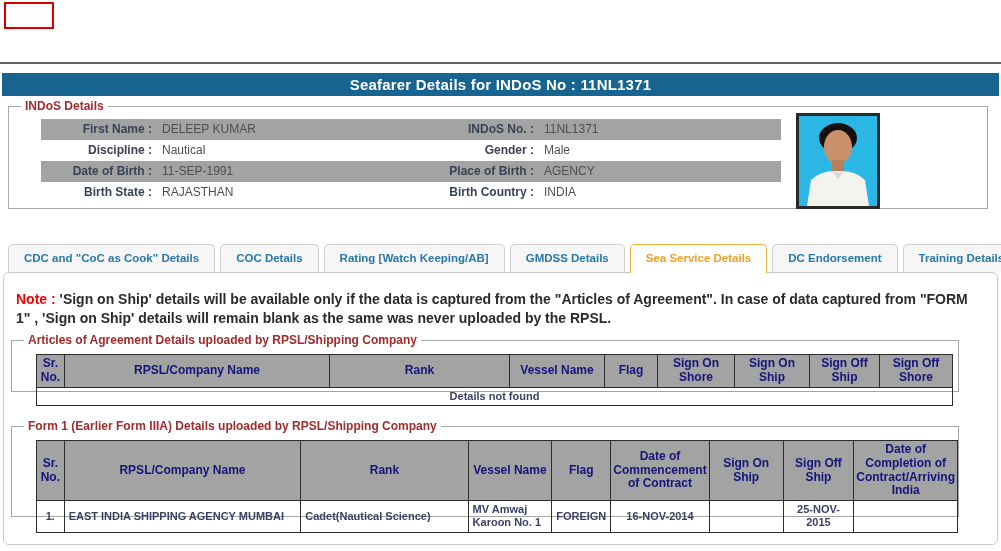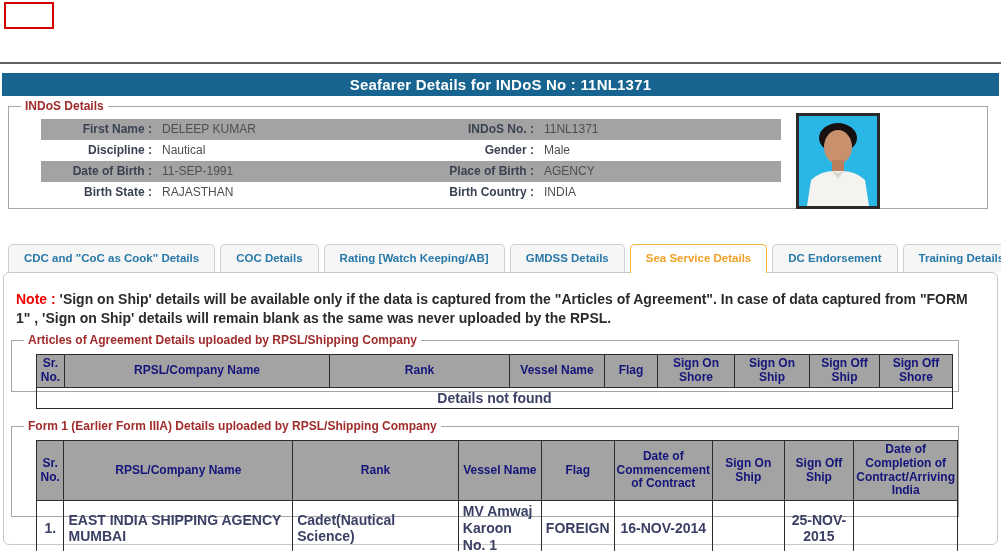--- a/index.html
+++ b/index.html
@@ -44,21 +44,21 @@
   .note { position: absolute; left: 12px; top: 17px; width: 952px; font-size: 14px;
     font-weight: bold; color: #2b2b2b; line-height: 1.35; }
   .note .note-prefix { color: #f00000; }
 
   #aoa-fieldset { position: absolute; left: 7px; top: 60px; width: 948px; height: 59px; }
   #form1-fieldset { position: absolute; left: 7px; top: 146px; width: 948px; height: 98px; }
 
   table.dg { border-collapse: collapse; margin: 7px 0 0 24px; table-layout: fixed; }
   table.dg th { background: #a3a3a3; color: #14147a; font-weight: bold; font-size: 12px;
     border: 1px solid #2c2c2c; padding: 2px 2px; text-align: center; line-height: 1.15; }
-  table.dg td { border: 1px solid #2c2c2c; font-size: 14px; font-weight: bold; color: #3b3f63;
+  table.dg td { border: 1px solid #2c2c2c; font-size: 11px; font-weight: bold; color: #3b3f63;
     padding: 2px 4px; line-height: 1.2; }
   td.empty-msg { color: #e00000; font-weight: bold; font-size: 11.5px; text-align: center; height: 17px; padding: 0; }
   .td-c { text-align: center; }
 </style>
 </head>
 <body>
 
 <div id="page">
 
   <div class="broken-img"></div>

